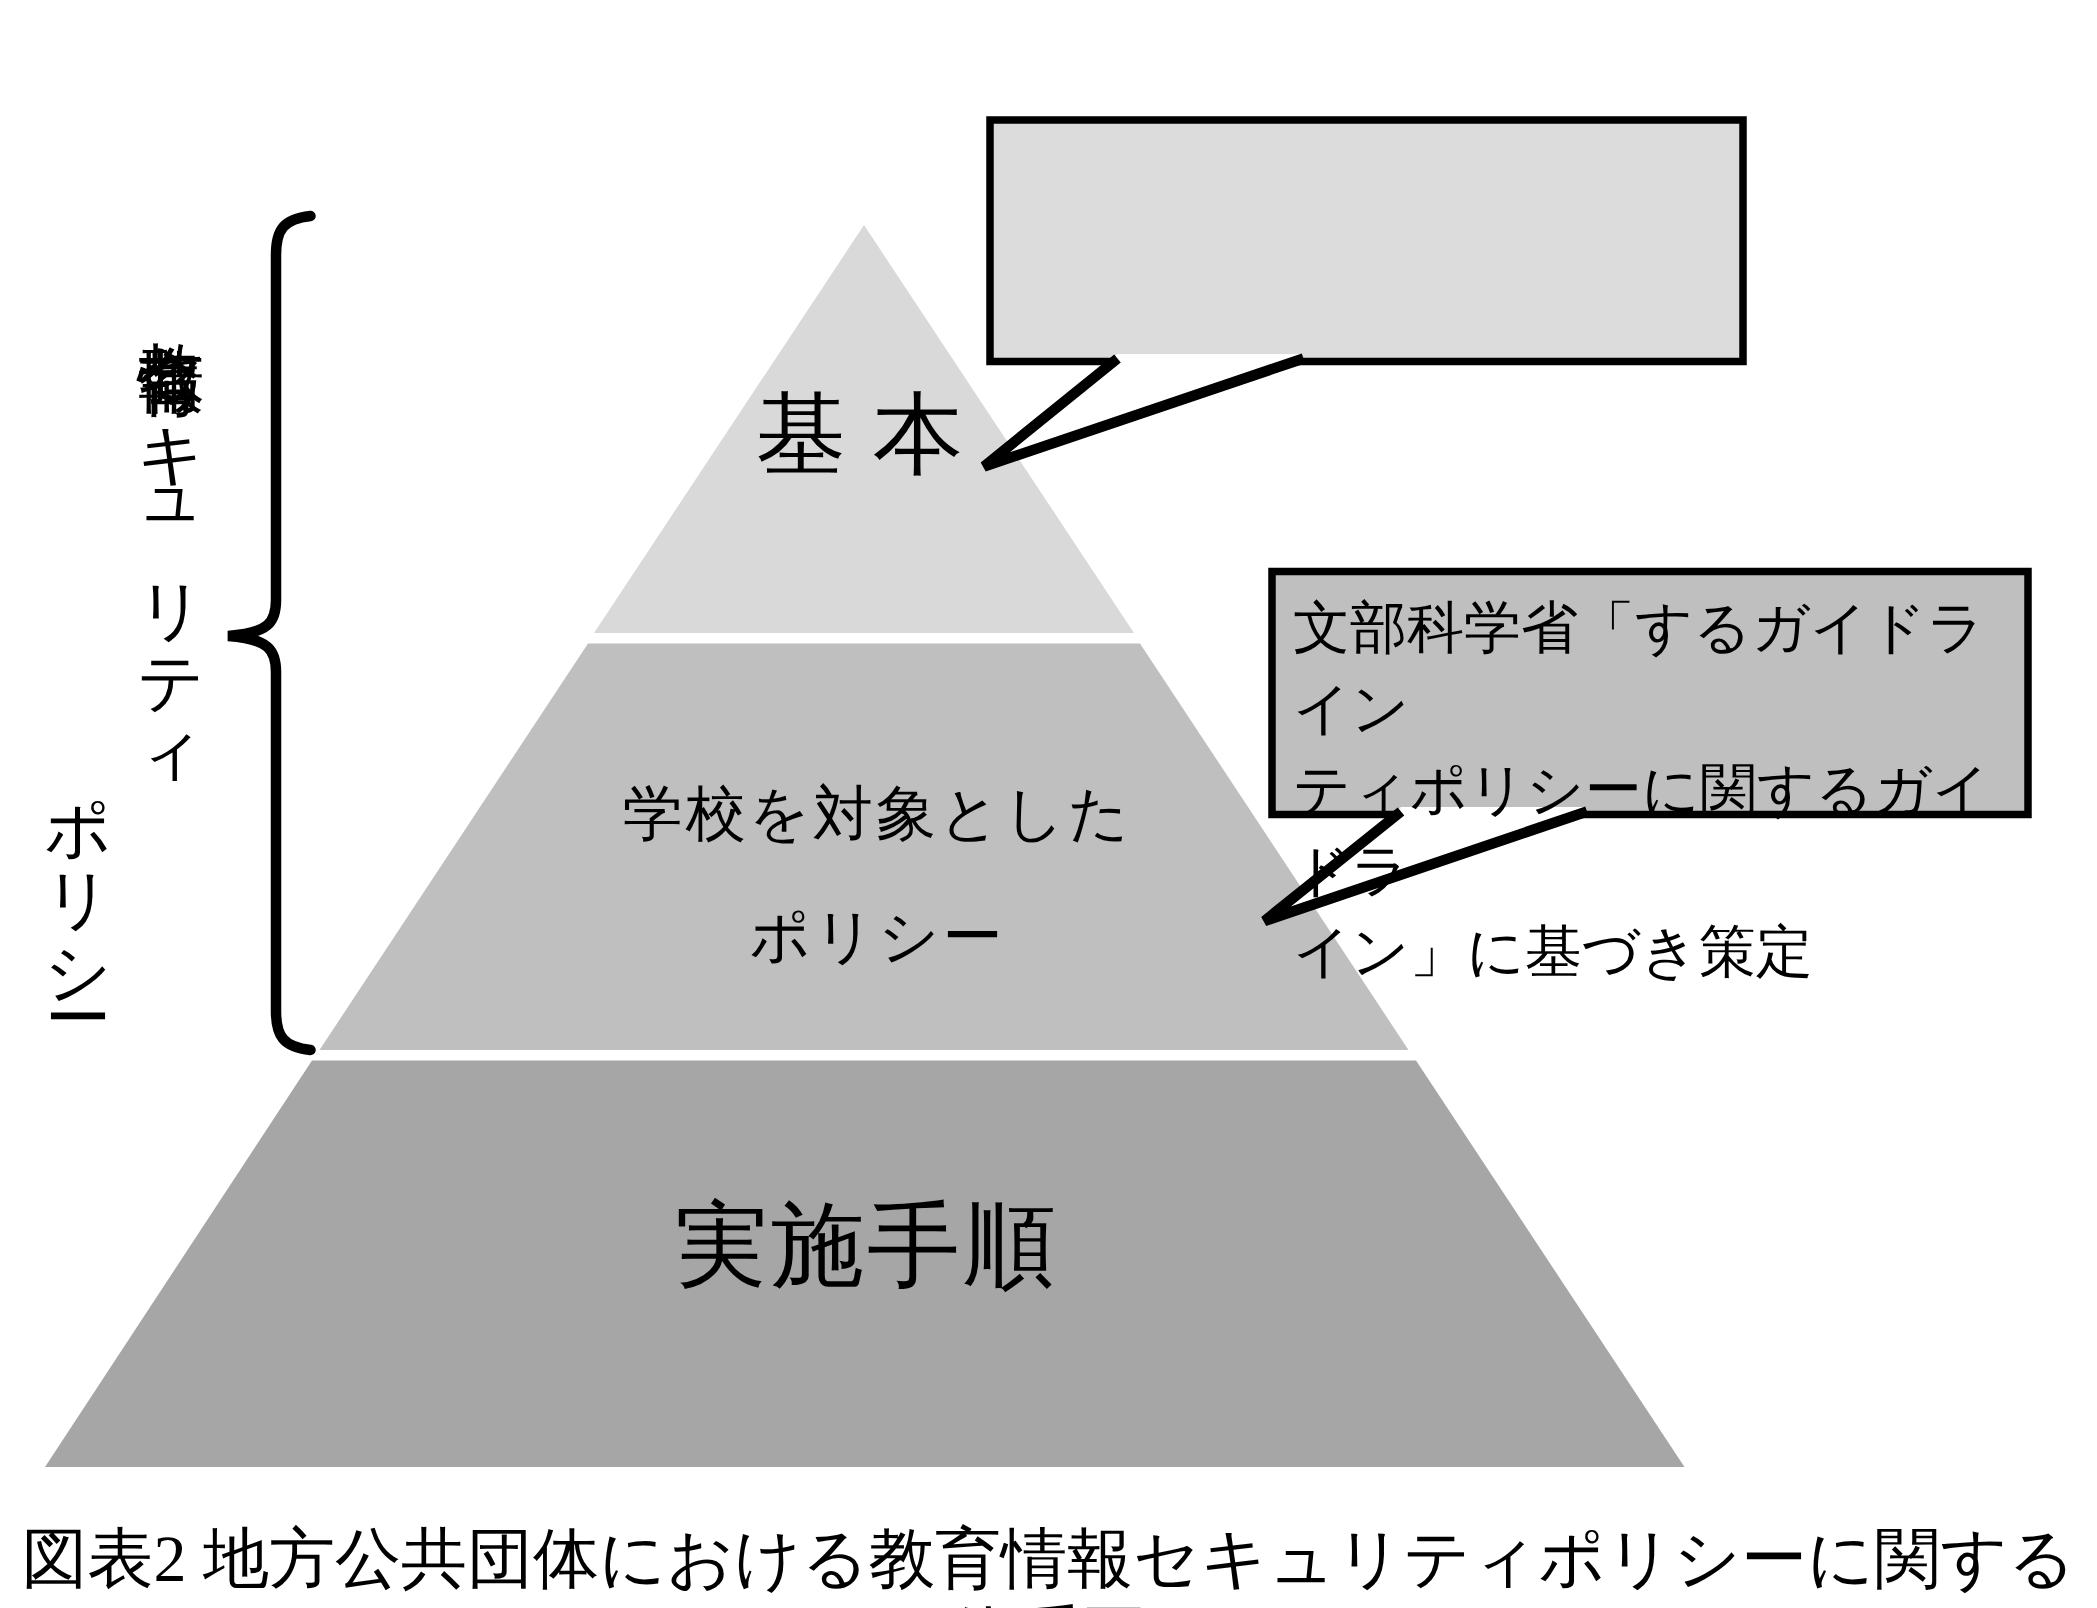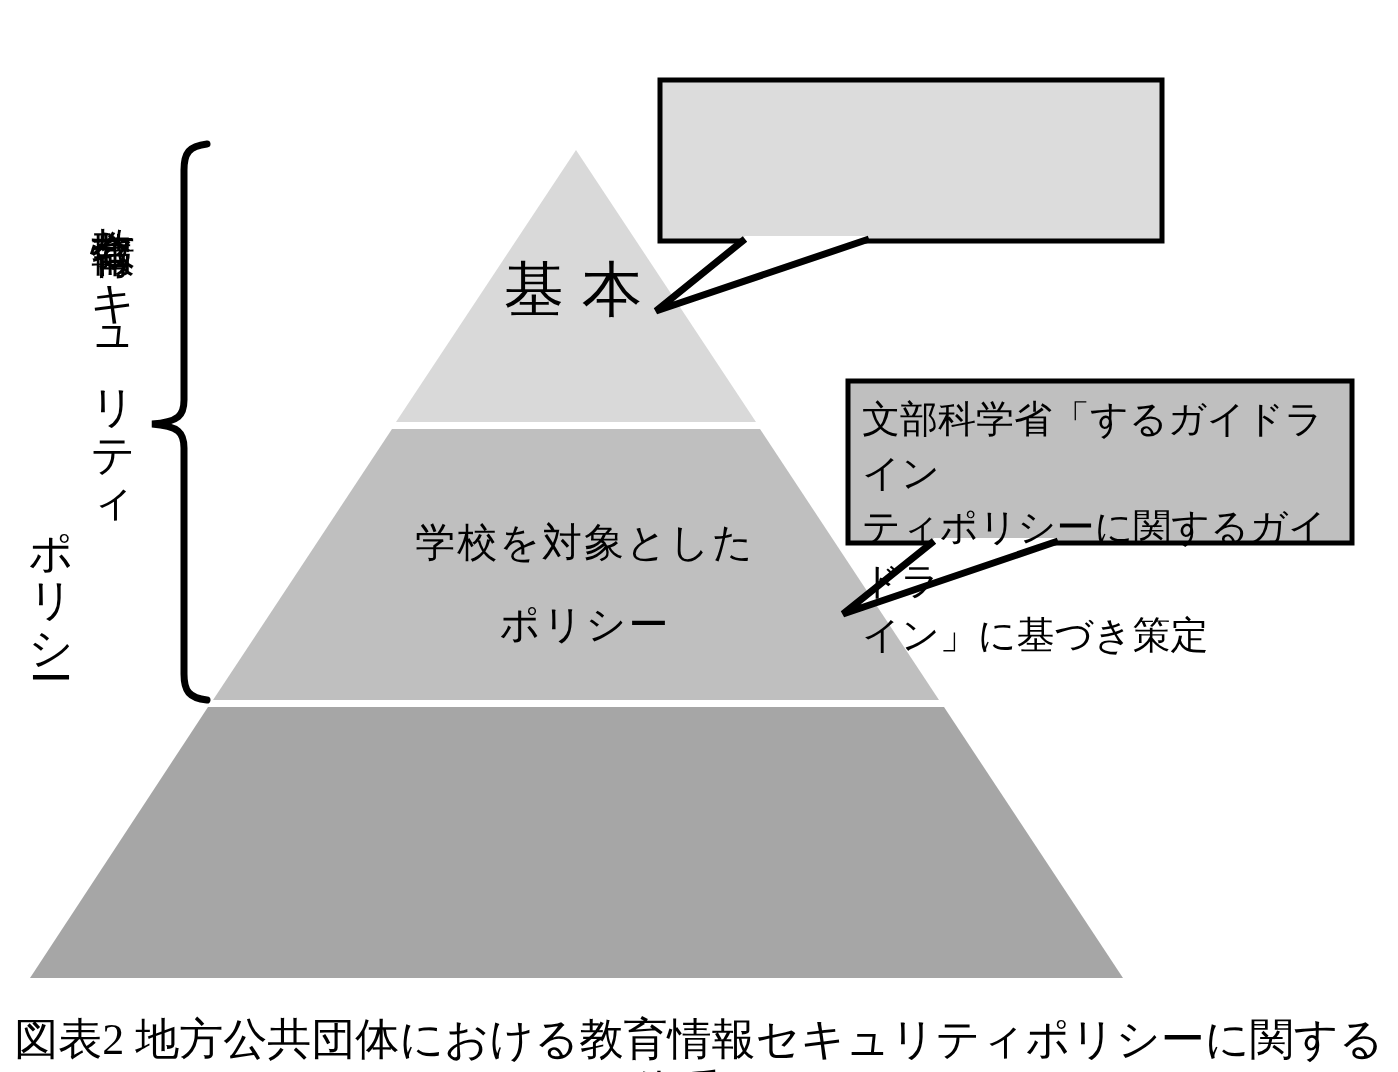--- a/index.html
+++ b/index.html
@@ -80,20 +80,23 @@
 
   <div class="abs lvl-label" id="lvl1-label">
     <div>基本</div>
   </div>
 
   <div class="abs lvl-label" id="lvl2-label">
     <div>学校を対象とした</div>
     <div>ポリシー</div>
   </div>
 
+  <div class="abs lvl-label" id="lvl3-label">
+    <div>実施手順</div>
+  </div>
 
 
   <div class="abs callout-text" id="callout2-text">文部科学省「するガイドライン
 ティポリシーに関するガイドラ
 イン」に基づき策定</div>
 
   <div class="abs" id="caption">図表2 地方公共団体における教育情報セキュリティポリシーに関する体系図</div>
 
 </div>
 

